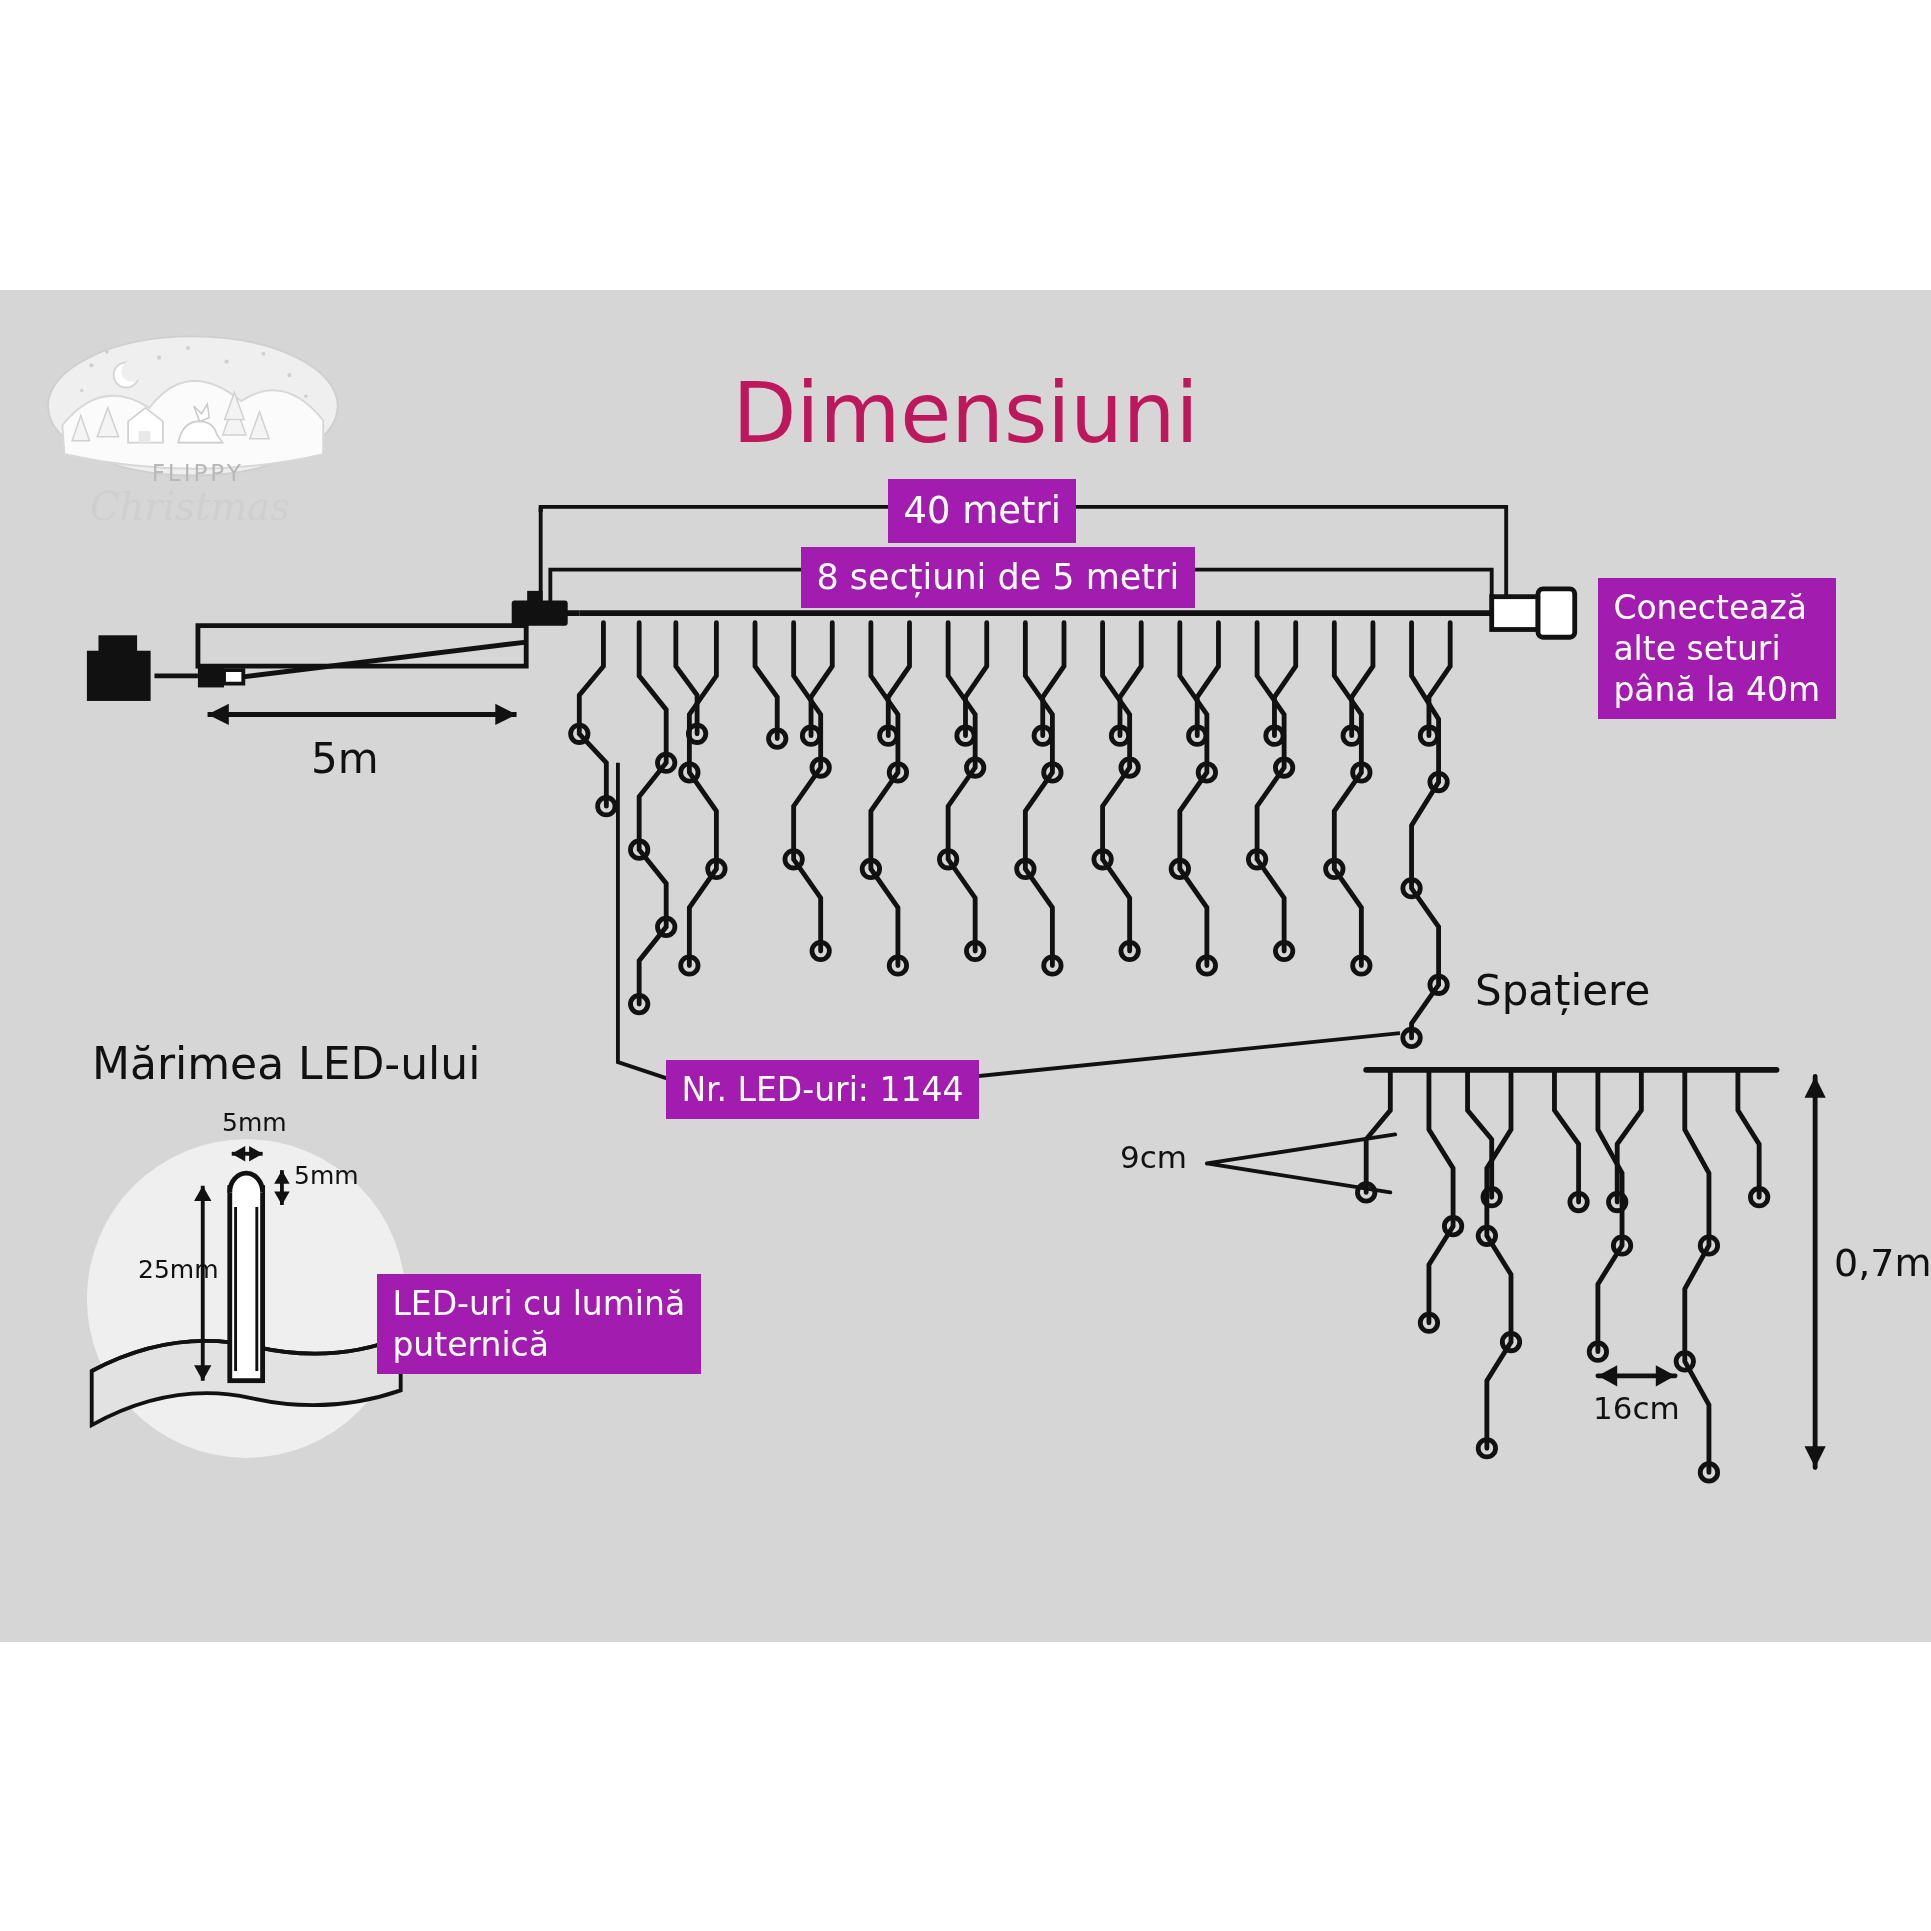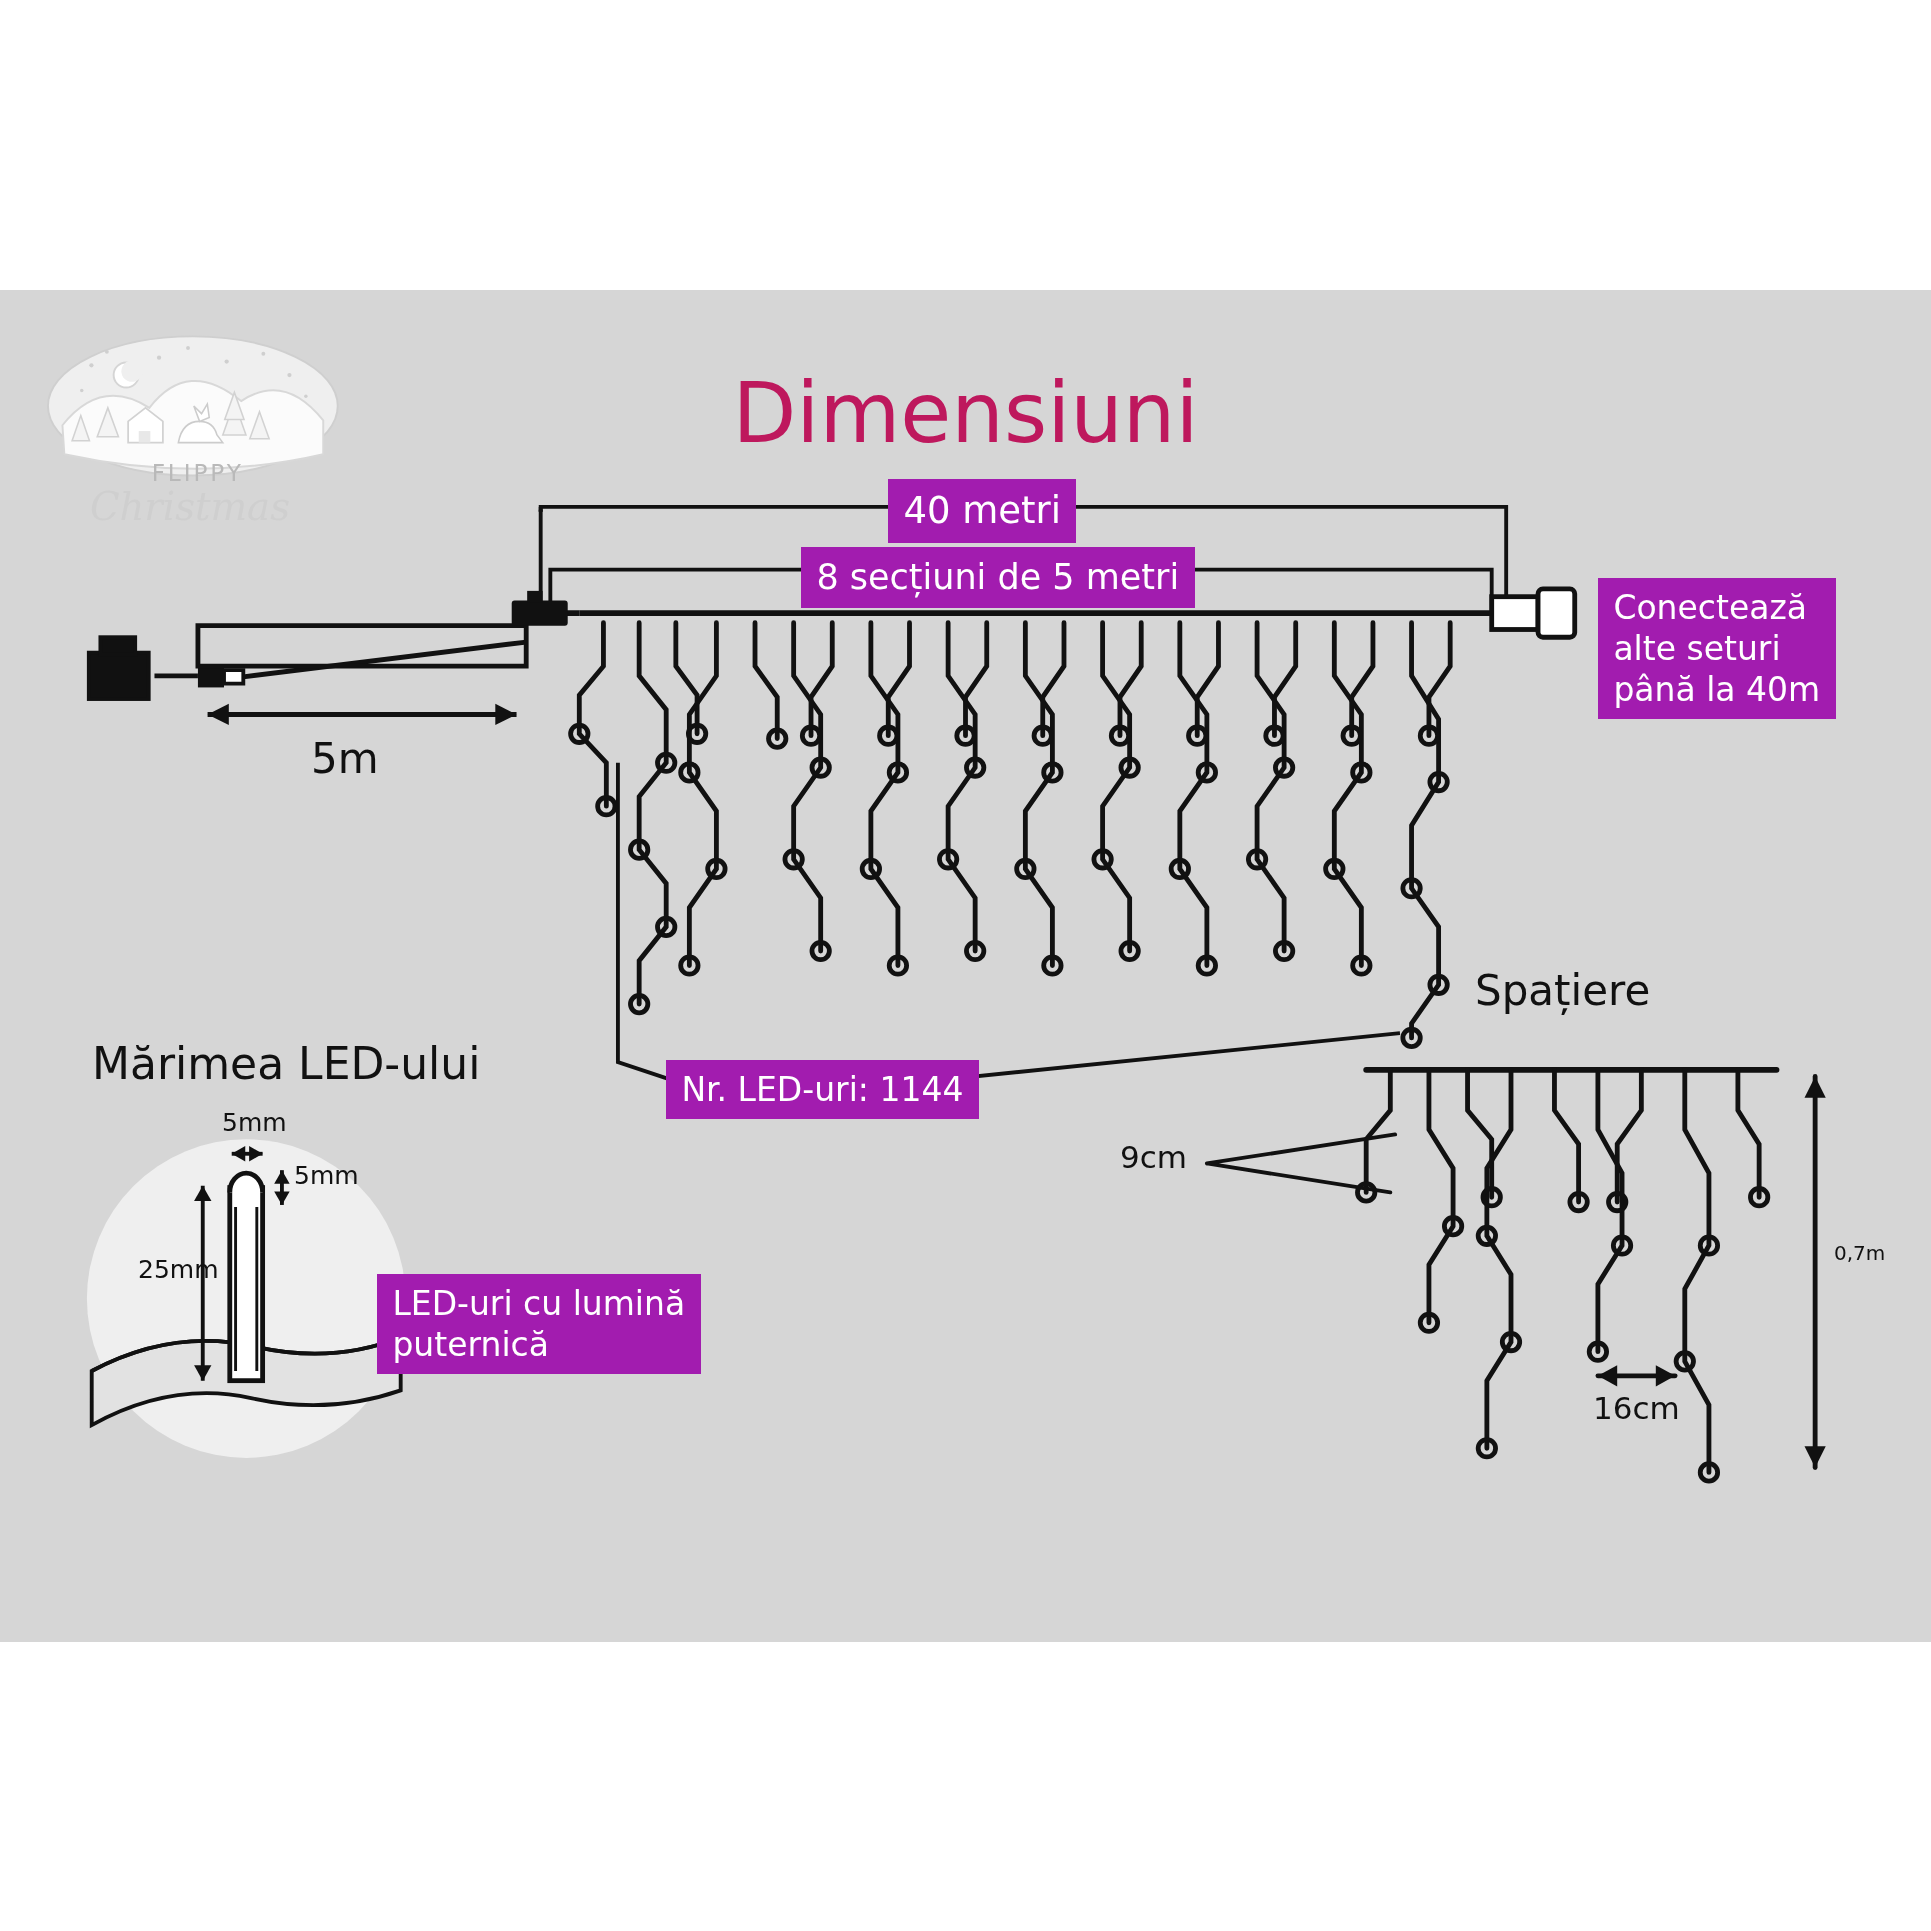--- a/index.html
+++ b/index.html
@@ -288,21 +288,21 @@
     <div>până la 40m</div>
   </div>
 
   <div class="plaintext" style="left:311px;top:734px;font-size:42px;">5m</div>
 
   <div class="tag" style="left:666px;top:1060px;font-size:33px;">Nr. LED-uri: 1144</div>
 
   <div class="plaintext" style="left:1475px;top:966px;font-size:42px;">Spațiere</div>
   <div class="plaintext" style="left:1120px;top:1139px;font-size:31px;">9cm</div>
   <div class="plaintext" style="left:1593px;top:1390px;font-size:31px;">16cm</div>
-  <div class="plaintext" style="left:1834px;top:1241px;font-size:20px;">0,7m</div>
+  <div class="plaintext" style="left:1834px;top:1241px;font-size:38px;">0,7m</div>
 
   <div class="plaintext" style="left:92px;top:1038px;font-size:44px;">Mărimea LED-ului</div>
   <div class="plaintext" style="left:222px;top:1108px;font-size:25px;">5mm</div>
   <div class="plaintext" style="left:294px;top:1161px;font-size:25px;">5mm</div>
   <div class="plaintext" style="left:138px;top:1255px;font-size:25px;">25mm</div>
 
   <div class="tag" style="left:377px;top:1274px;font-size:33px;">
     <div>LED-uri cu lumină</div>
     <div>puternică</div>
   </div>

